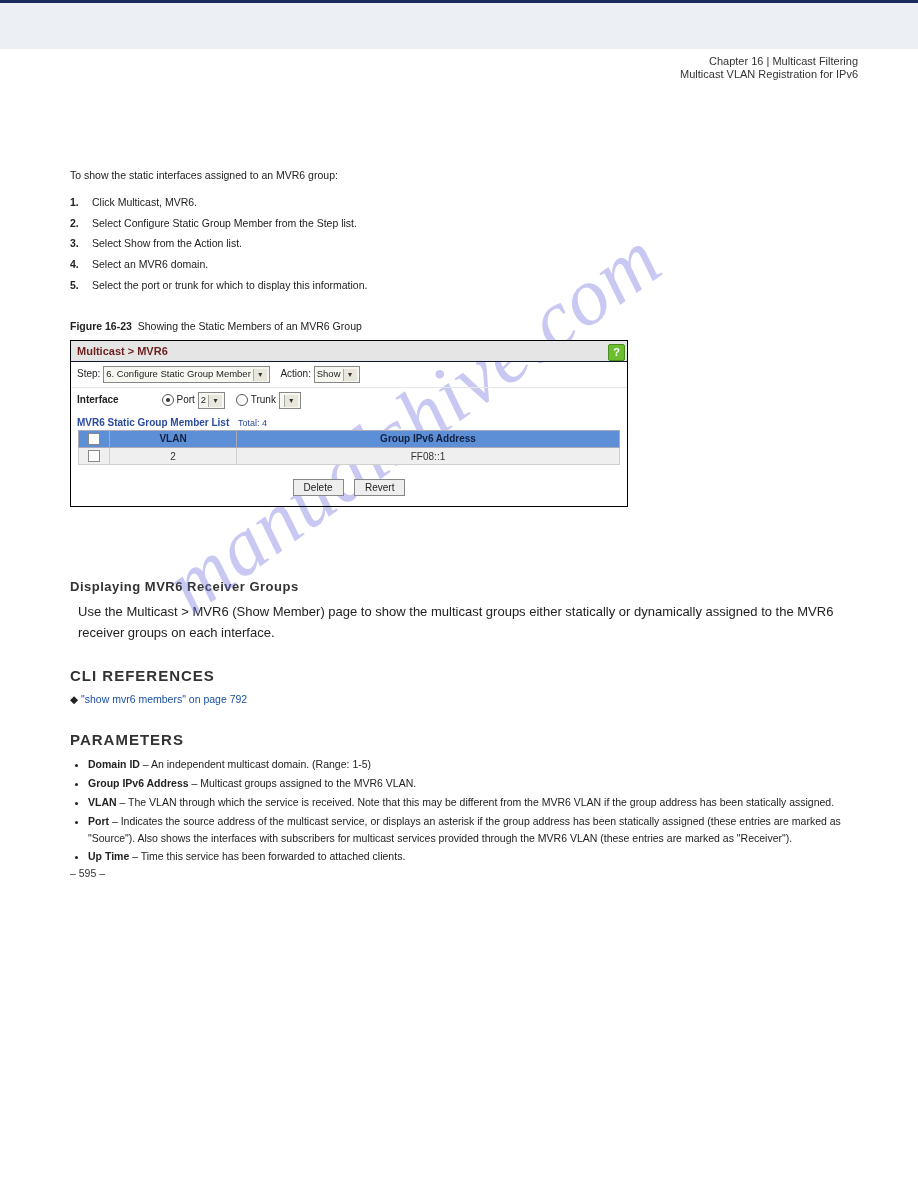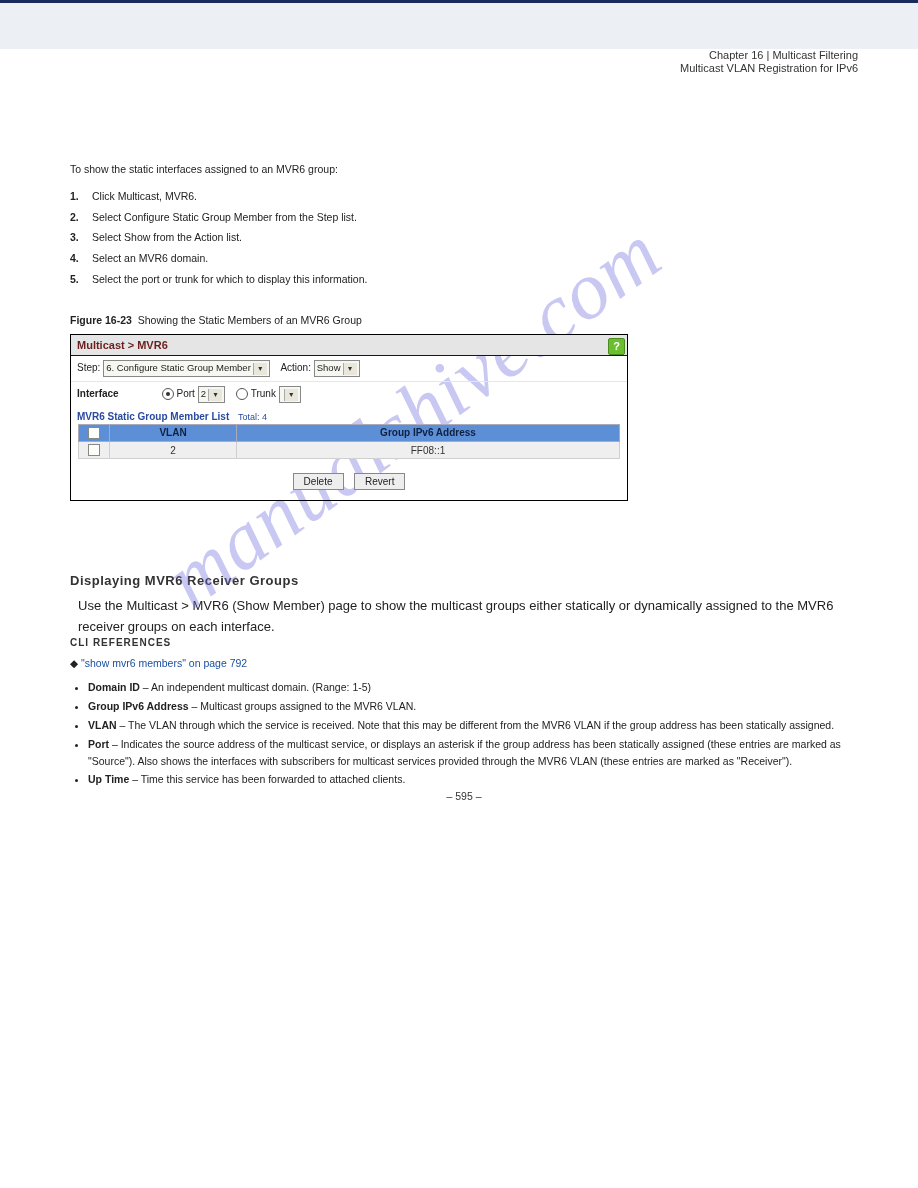--- a/index.html
+++ b/index.html
@@ -17,20 +17,21 @@
   .header-band {
     background: #eceff3;
     height: 46px;
     width: 100%;
   }
   .content {
     position: relative;
     padding: 0 60px 0 70px;
   }
   .chapter-block {
+    margin-top: 6px;
     text-align: right;
     font-size: 11px;
     color: #333;
   }
   .chapter-title { margin-top:1px; }
   .toshow {
     font-size: 10.5px;
     color: #222;
     margin-top: 88px;
     line-height: 1.5;
@@ -206,23 +207,24 @@
     letter-spacing: 0.5px;
   }
   .para {
     font-size: 13px;
     color: #222;
     margin-top: 8px;
     line-height: 1.55;
     margin-left: 8px;
   }
   .sub-h {
-    font-size: 10px;
+    font-size: 15px;
     letter-spacing: 1px;
     color: #333;
+    margin-top: 24px;
     font-weight: bold;
   }
   .cmd-ref {
     margin-top: 8px;
     font-size: 10.5px;
     line-height: 1.5;
     color: #222;
   }
   .cmd-link {
     color: #1a4fa0;
@@ -230,21 +232,20 @@
   ul.bullets {
     margin: 8px 0 0 0;
     padding: 0 0 0 18px;
     font-size: 10.5px;
     color: #222;
     line-height: 1.6;
   }
   ul.bullets li { margin: 2px 0; }
   ul.bullets li b { font-weight: bold; }
   .footer {
-    text-align: center;
     font-size: 10.5px;
     color: #333;
     padding-bottom: 20px;
   }
   .watermark {
     position: absolute;
     top: 320px;
     left: 120px;
     font-size: 82px;
     color: rgba(110,110,220,0.38);
@@ -333,20 +334,21 @@
   </div>
 
   <div class="section-head">Displaying MVR6 Receiver Groups</div>
   <div class="para">Use the Multicast &gt; MVR6 (Show Member) page to show the multicast groups either statically or dynamically assigned to the MVR6 receiver groups on each interface.</div>
 
   <div class="sub-h">CLI REFERENCES</div>
   <div class="cmd-ref">
     <span>◆ </span><span class="cmd-link">"show mvr6 members" on page 792</span>
   </div>
 
+  <div class="sub-h">PARAMETERS</div>
   <ul class="bullets">
     <li><b>Domain ID</b><span> – An independent multicast domain. (Range: 1-5)</span></li>
     <li><b>Group IPv6 Address</b><span> – Multicast groups assigned to the MVR6 VLAN.</span></li>
     <li><b>VLAN</b><span> – The VLAN through which the service is received. Note that this may be different from the MVR6 VLAN if the group address has been statically assigned.</span></li>
     <li><b>Port</b><span> – Indicates the source address of the multicast service, or displays an asterisk if the group address has been statically assigned (these entries are marked as "Source"). Also shows the interfaces with subscribers for multicast services provided through the MVR6 VLAN (these entries are marked as "Receiver").</span></li>
     <li><b>Up Time</b><span> – Time this service has been forwarded to attached clients.</span></li>
   </ul>
 
   <div class="footer">– 595 –</div>
 </div>

